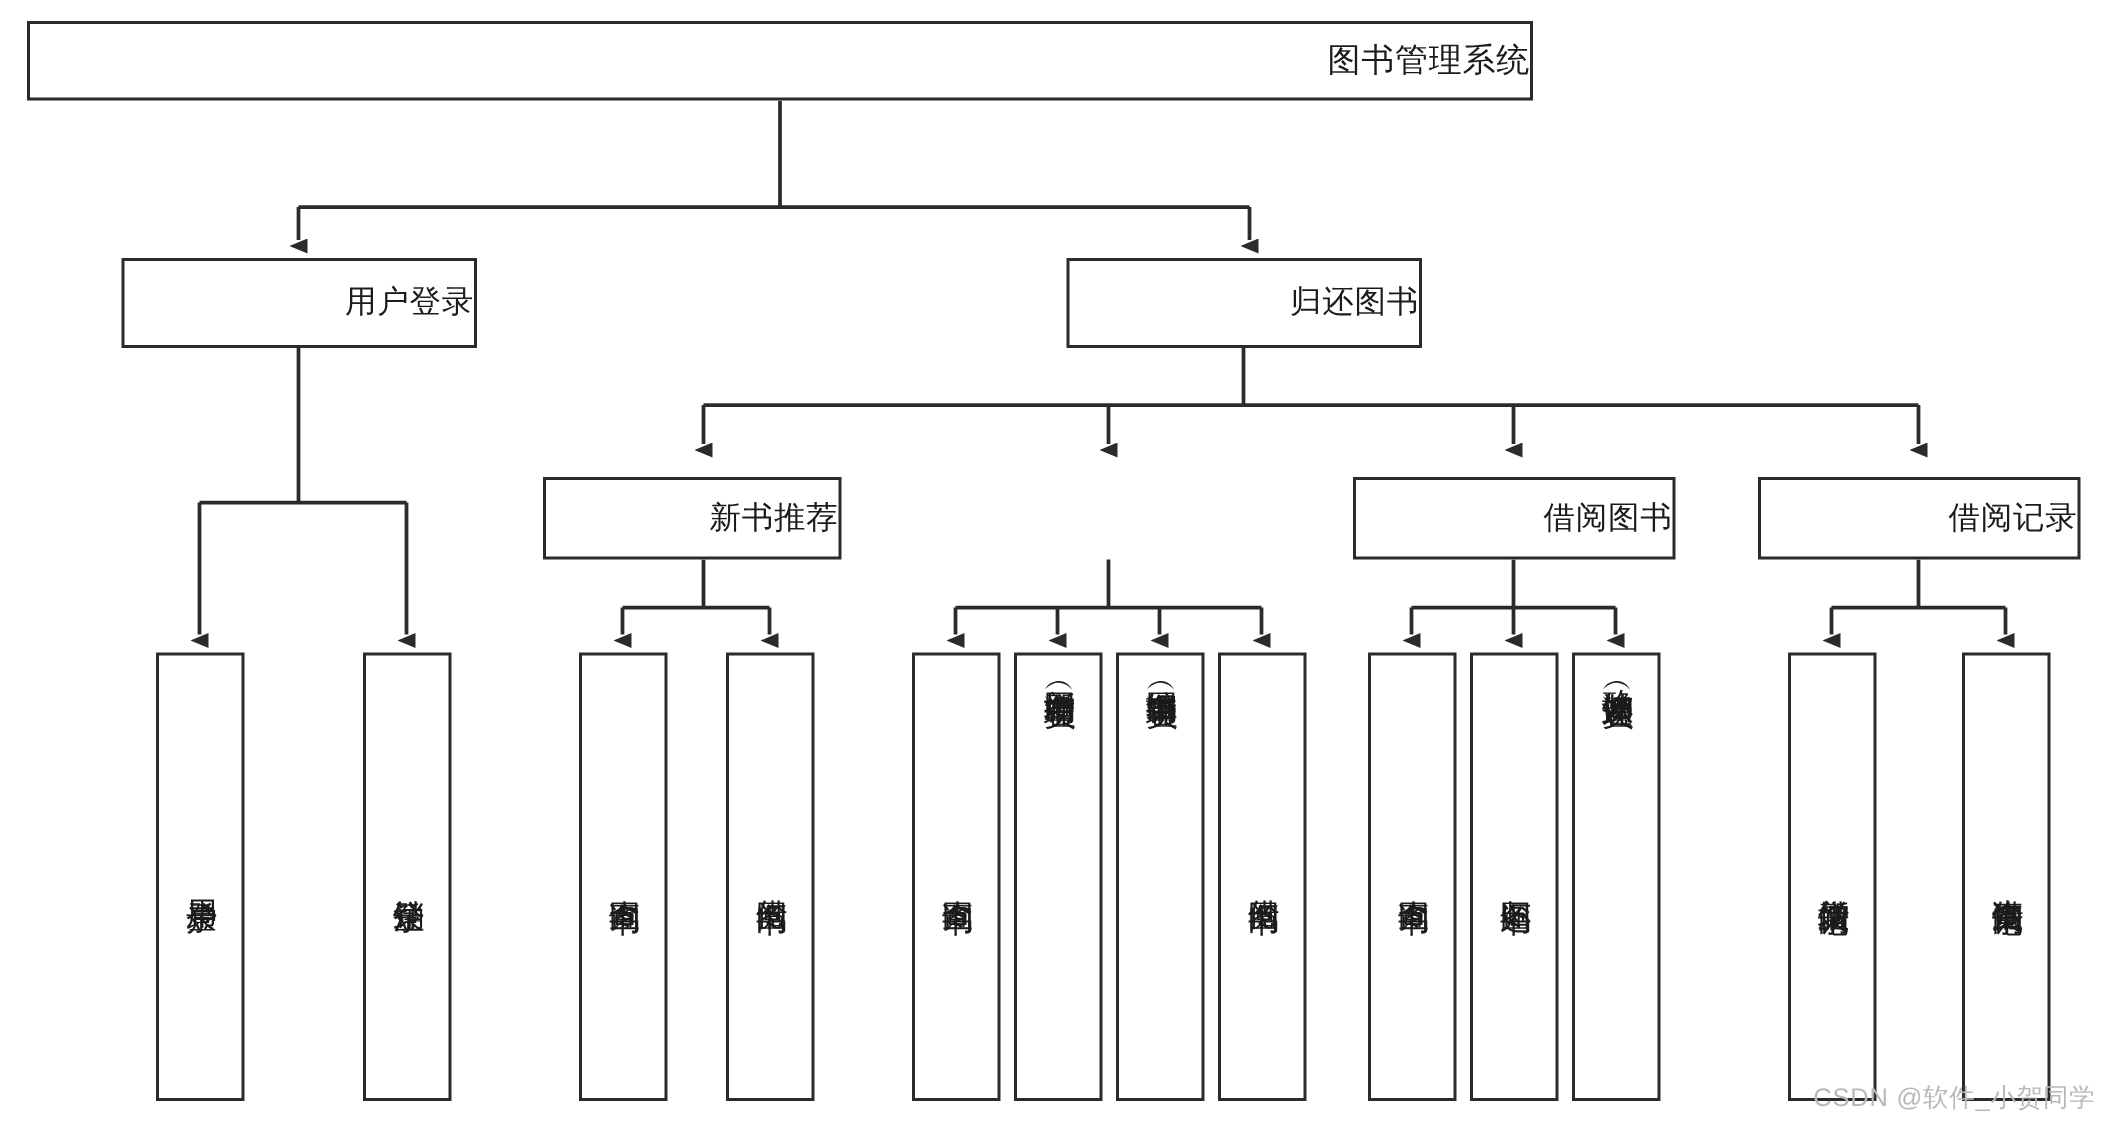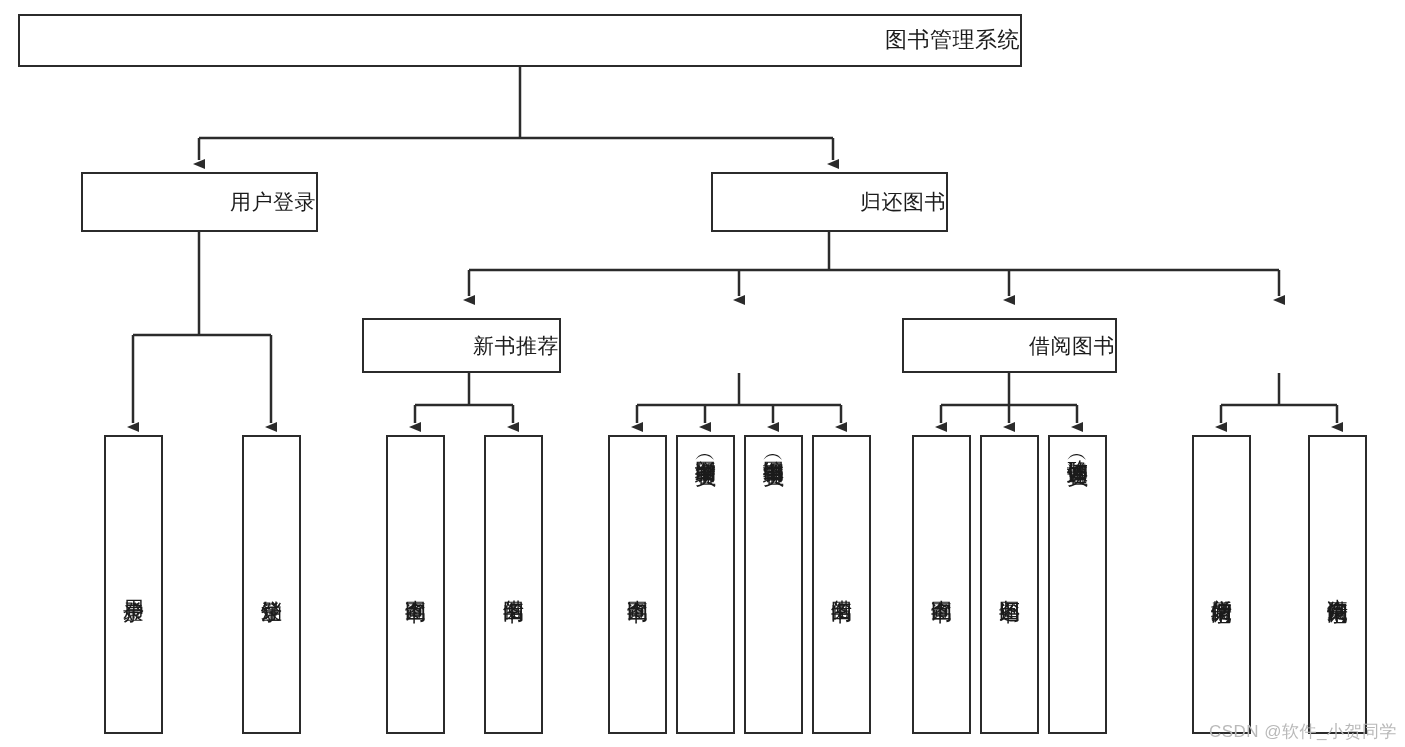--- a/index.html
+++ b/index.html
@@ -142,20 +142,23 @@
   <div class="node h" style="left:711px; top:172px; width:237px; height:60px;">
     <span>归还图书</span>
   </div>
 
   <div class="node h" style="left:362px; top:318px; width:199px; height:55px;">
     <span>新书推荐</span>
   </div>
   <div class="node h" style="left:902px; top:318px; width:215px; height:55px;">
     <span>借阅图书</span>
   </div>
+  <div class="node h" style="left:1172px; top:318px; width:215px; height:55px;">
+    <span>借阅记录</span>
+  </div>
 
   <div class="node v centered" style="left:104px; top:435px; width:59px; height:299px;">
     <span class="vtext">用户登录</span>
   </div>
   <div class="node v centered" style="left:242px; top:435px; width:59px; height:299px;">
     <span class="vtext">注销登录</span>
   </div>
 
   <div class="node v centered" style="left:386px; top:435px; width:59px; height:299px;">
     <span class="vtext">查询图书</span>

